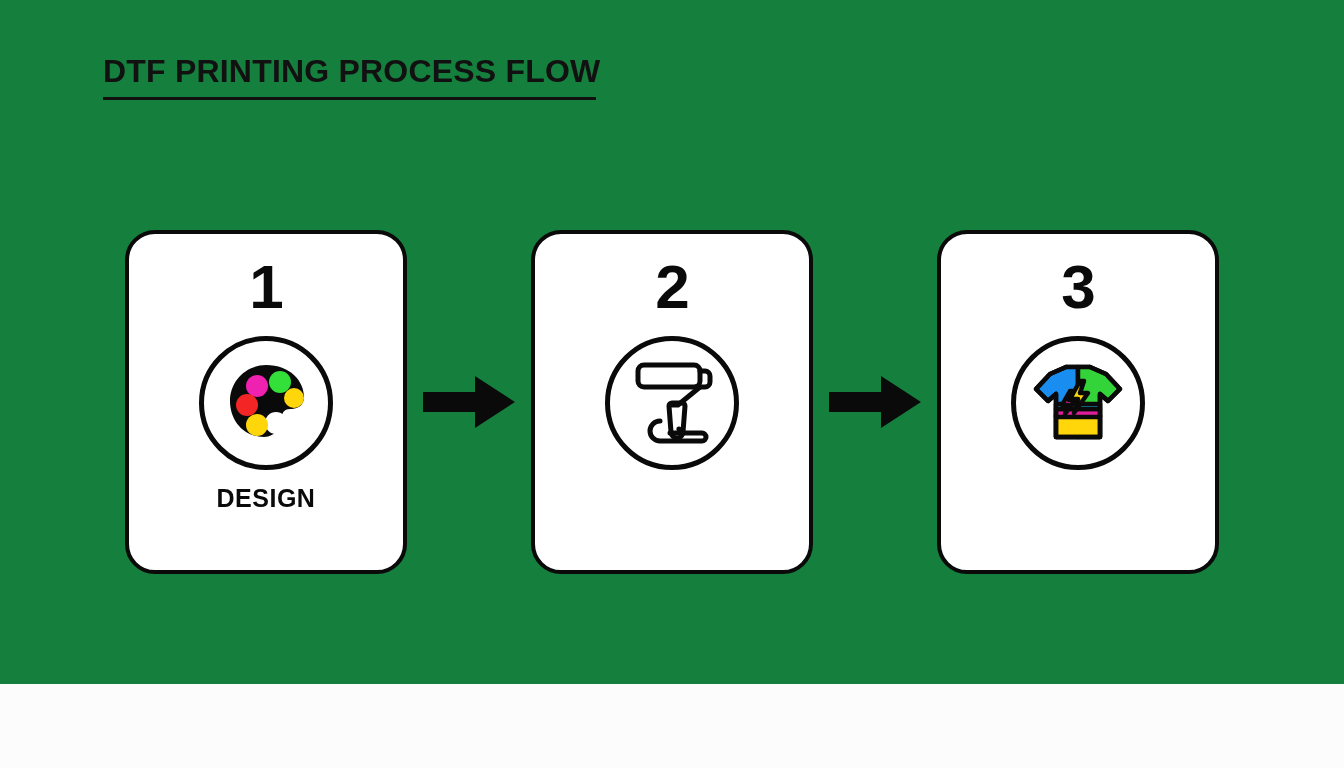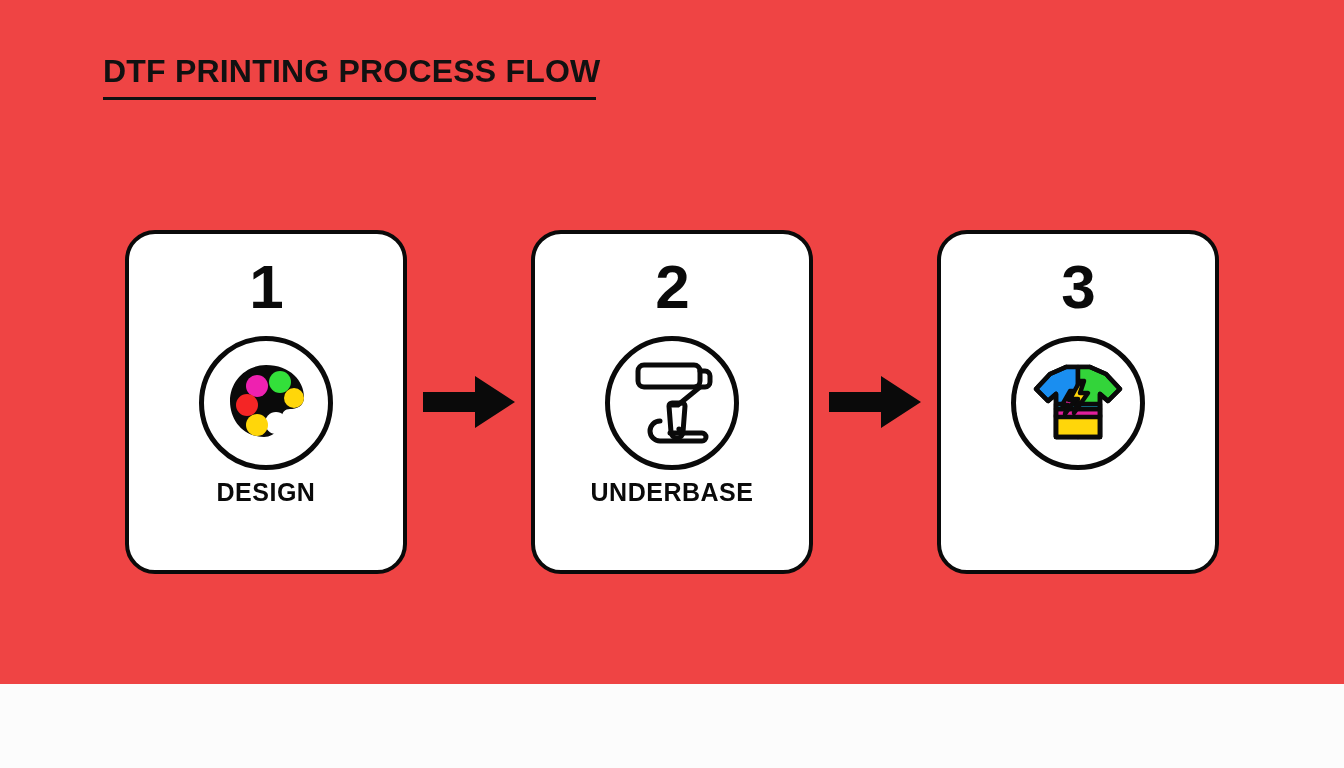--- a/index.html
+++ b/index.html
@@ -2,21 +2,21 @@
 <html><head>
 <meta charset="utf-8">
 <style>
   * { margin:0; padding:0; box-sizing:border-box; }
   html, body {
     width:1344px; height:768px;
     background:#fcfcfc;
     font-family:"Liberation Sans", sans-serif;
     overflow:hidden;
   }
-  #canvas { position:relative; width:1344px; height:684px; background:#ef4444; }
+  #canvas { position:relative; width:1344px; height:684px; background:#15803d; }
 
   
   #title-block { position:absolute; left:103px; top:55px; }
   #page-title {
     font-size:32px; font-weight:bold; color:#111111;
     letter-spacing:0.2px; line-height:1.05; white-space:nowrap;
   }
   #title-underline {
     margin-top:8px; height:3px; background:#111111; width:493px;
   }
@@ -41,21 +41,21 @@
   }
   .icon-circle {
     width:134px; height:134px; border-radius:50%;
     border:5px solid #0a0a0a; background:#ffffff;
     margin-top:18px;
     display:flex; align-items:center; justify-content:center;
     overflow:hidden;
   }
   .step-label {
     font-size:25px; font-weight:bold; color:#0a0a0a;
-    letter-spacing:0.5px; margin-top:8px; white-space:nowrap;
+    letter-spacing:0.5px; margin-top:14px; white-space:nowrap;
   }
 
   
   .arrow-connector {
     width:124px; height:70px;
     display:flex; align-items:center; justify-content:center;
   }
   .arrow-connector svg { display:block; }
 </style>
 </head>
@@ -117,21 +117,20 @@
 
             <path d="M80 38 L58 56 h-6"></path>
 
             <path d="M52 54 h10 a3 3 0 0 1 3 3 l-2 26 a6 6 0 0 1 -12 0 l-2 -26 a3 3 0 0 1 3 -3 Z"></path>
             <circle cx="59" cy="80" r="2.6" fill="#0a0a0a" stroke="none"></circle>
 
             <path d="M40 72 a10 10 0 0 0 -10 10 a10 10 0 0 0 10 10 h42 a4 4 0 0 0 0 -8 h-32"></path>
           </svg>
         </span>
       </div>
-      <div class="step-label">UNDERBASE</div>
     </div>
 
     <div class="arrow-connector">
       <span>
         <svg width="92" height="56" viewBox="0 0 92 56">
           <path d="M0 18 H52 V2 L92 28 L52 54 V38 H0 Z" fill="#0a0a0a"></path>
         </svg>
       </span>
     </div>
 

